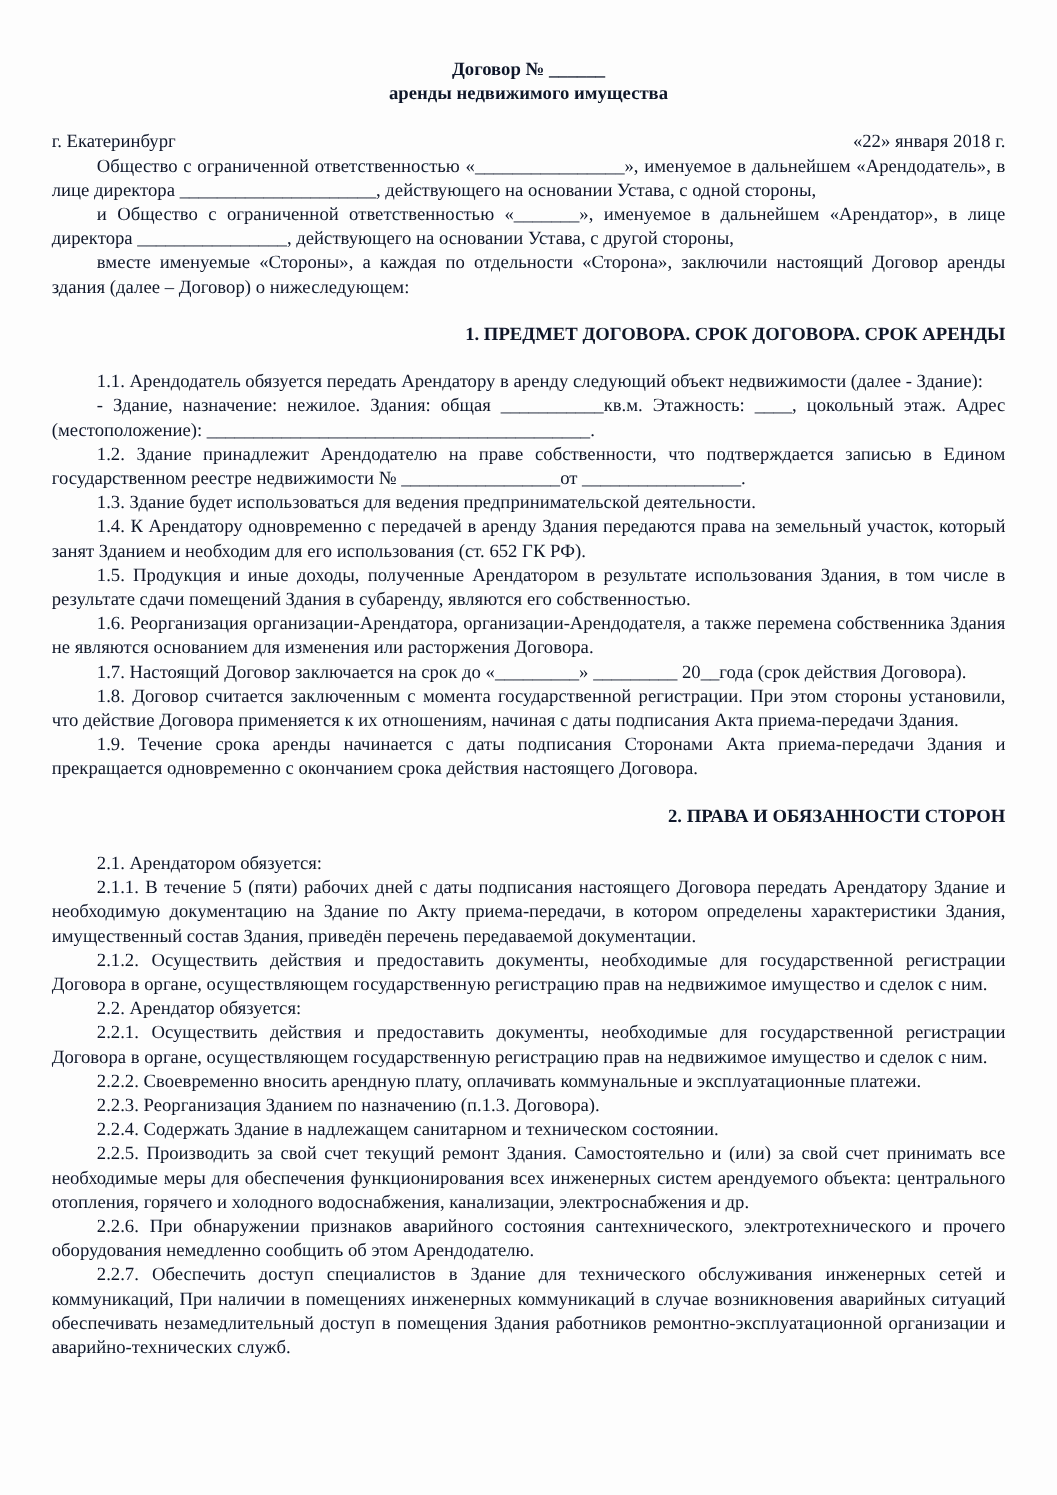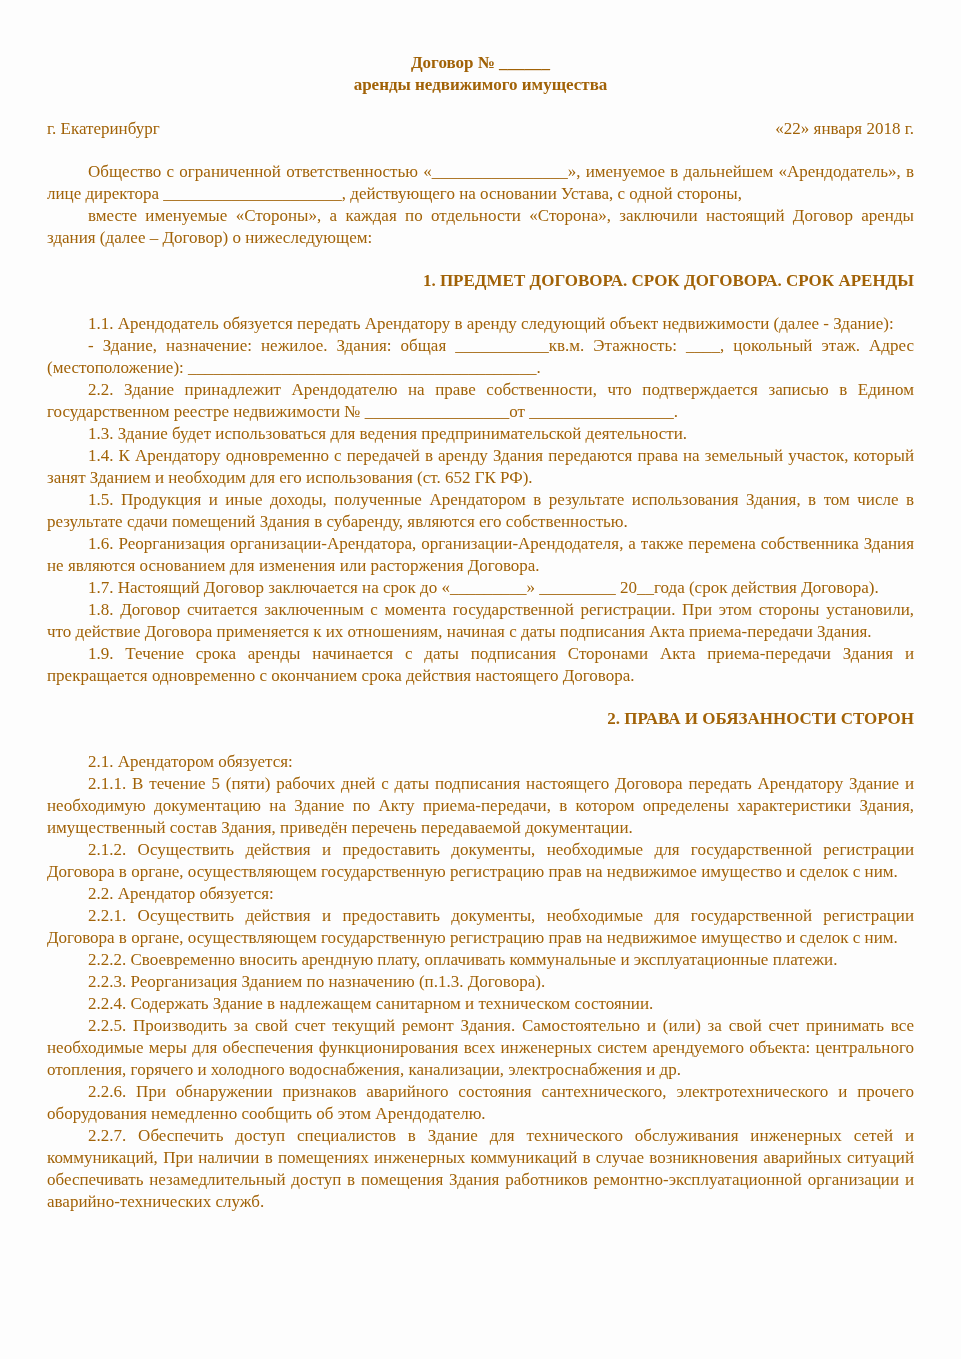--- a/index.html
+++ b/index.html
@@ -5,36 +5,35 @@
   html, body {
     margin: 0;
     padding: 0;
     background: #ffffff;
   }
   .page {
     width: 961px;
     height: 1359px;
     box-sizing: border-box;
     background: #fdfdfd;
-    color: #a16207;
+    color: #0f172a;
     font-family: "Liberation Serif", "DejaVu Serif", serif;
     font-size: 17px;
     line-height: 22px;
     padding: 52px 47px 0 47px;
     overflow: hidden;
   }
   .title-line {
     text-align: center;
     font-weight: bold;
   }
   .meta-row {
     display: flex;
     justify-content: space-between;
     margin-top: 22px;
-    margin-bottom: 21px;
   }
   .doc-body .para {
     text-align: justify;
     text-indent: 41px;
     margin: 0;
   }
   .doc-body .heading {
     text-align: right;
     font-weight: bold;
     margin: 21px 0 21px 0;
@@ -46,25 +45,26 @@
 
 <div class="page">
   <div class="title-line">Договор № ______</div>
   <div class="title-line">аренды недвижимого имущества</div>
   <div class="meta-row">
     <span>г. Екатеринбург</span>
     <span>«22» января 2018 г.</span>
   </div>
   <div class="doc-body" id="doc-body">
       <p class="para"><span class="b">Общество с ограниченной ответственностью</span><span> «________________», именуемое в дальнейшем «Арендодатель», в лице директора _____________________, действующего на основании Устава, с одной стороны,</span></p>
+      <p class="para"><span class="b">и Общество с ограниченной ответственностью «</span><span>_______</span><span class="b">»</span><span>, именуемое в дальнейшем «Арендатор», в лице директора ________________, действующего на основании Устава, с другой стороны,</span></p>
       <p class="para"><span>вместе именуемые «Стороны», а каждая по отдельности «Сторона», заключили настоящий Договор аренды здания (далее – Договор) о нижеследующем:</span></p>
       <p class="heading">1. ПРЕДМЕТ ДОГОВОРА. СРОК ДОГОВОРА. СРОК АРЕНДЫ</p>
       <p class="para"><span>1.1. Арендодатель обязуется передать Арендатору в аренду следующий объект недвижимости (далее - Здание):</span></p>
       <p class="para"><span>- Здание, назначение: нежилое. Здания: общая ___________кв.м. Этажность: ____, цокольный этаж. Адрес (местоположение): _________________________________________.</span></p>
-      <p class="para"><span>2.2. Здание принадлежит Арендодателю на праве собственности, что подтверждается записью в Едином государственном реестре недвижимости № _________________от _________________.</span></p>
+      <p class="para"><span>1.2. Здание принадлежит Арендодателю на праве собственности, что подтверждается записью в Едином государственном реестре недвижимости № _________________от _________________.</span></p>
       <p class="para"><span>1.3. Здание будет использоваться для ведения предпринимательской деятельности.</span></p>
       <p class="para"><span>1.4. К Арендатору одновременно с передачей в аренду Здания передаются права на земельный участок, который занят Зданием и необходим для его использования (ст. 652 ГК РФ).</span></p>
       <p class="para"><span>1.5. Продукция и иные доходы, полученные Арендатором в результате использования Здания, в том числе в результате сдачи помещений Здания в субаренду, являются его собственностью.</span></p>
       <p class="para"><span>1.6. Реорганизация организации-Арендатора, организации-Арендодателя, а также перемена собственника Здания не являются основанием для изменения или расторжения Договора.</span></p>
       <p class="para"><span>1.7. Настоящий Договор заключается на срок до «_________» _________ 20__года (срок действия Договора).</span></p>
       <p class="para"><span>1.8. Договор считается заключенным с момента государственной регистрации. При этом стороны установили, что действие Договора применяется к их отношениям, начиная с даты подписания Акта приема-передачи Здания.</span></p>
       <p class="para"><span>1.9. Течение срока аренды начинается с даты подписания Сторонами Акта приема-передачи Здания и прекращается одновременно с окончанием срока действия настоящего Договора.</span></p>
       <p class="heading">2. ПРАВА И ОБЯЗАННОСТИ СТОРОН</p>
       <p class="para"><span>2.1. </span><span class="b">Арендатором обязуется:</span></p>
       <p class="para"><span>2.1.1. В течение 5 (пяти) рабочих дней с даты подписания настоящего Договора передать Арендатору Здание и необходимую документацию на Здание по Акту приема-передачи, в котором определены характеристики Здания, имущественный состав Здания, приведён перечень передаваемой документации.</span></p>

